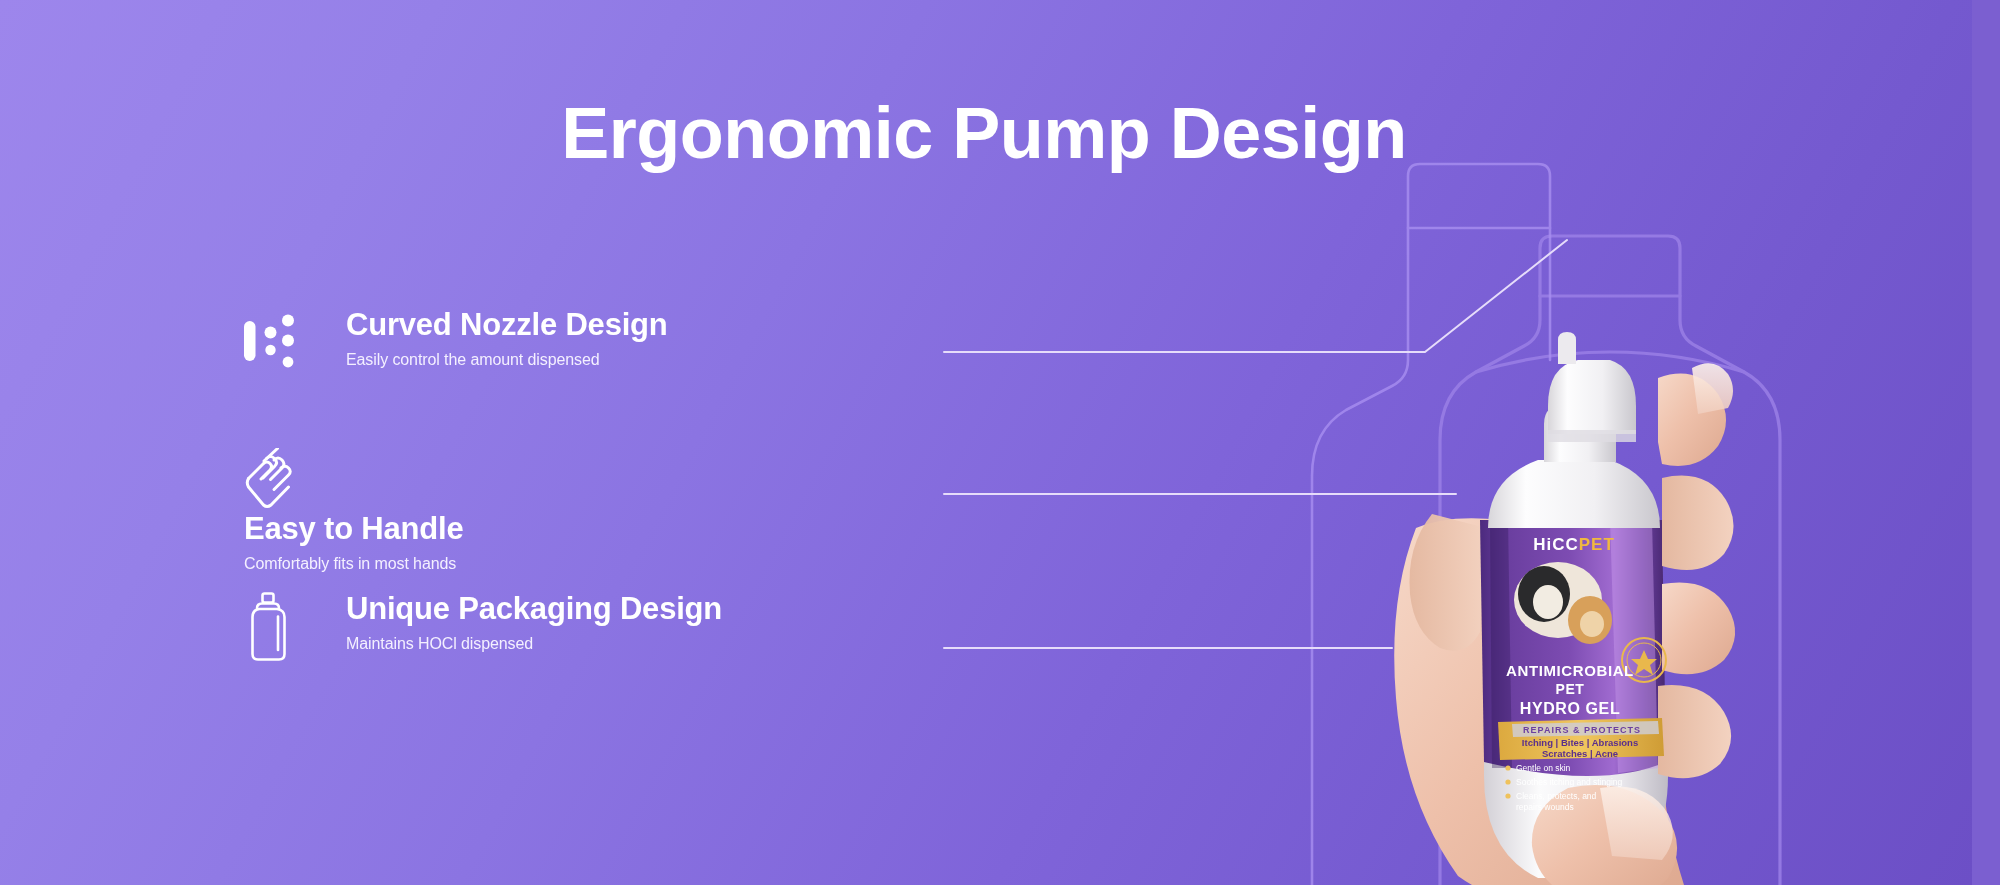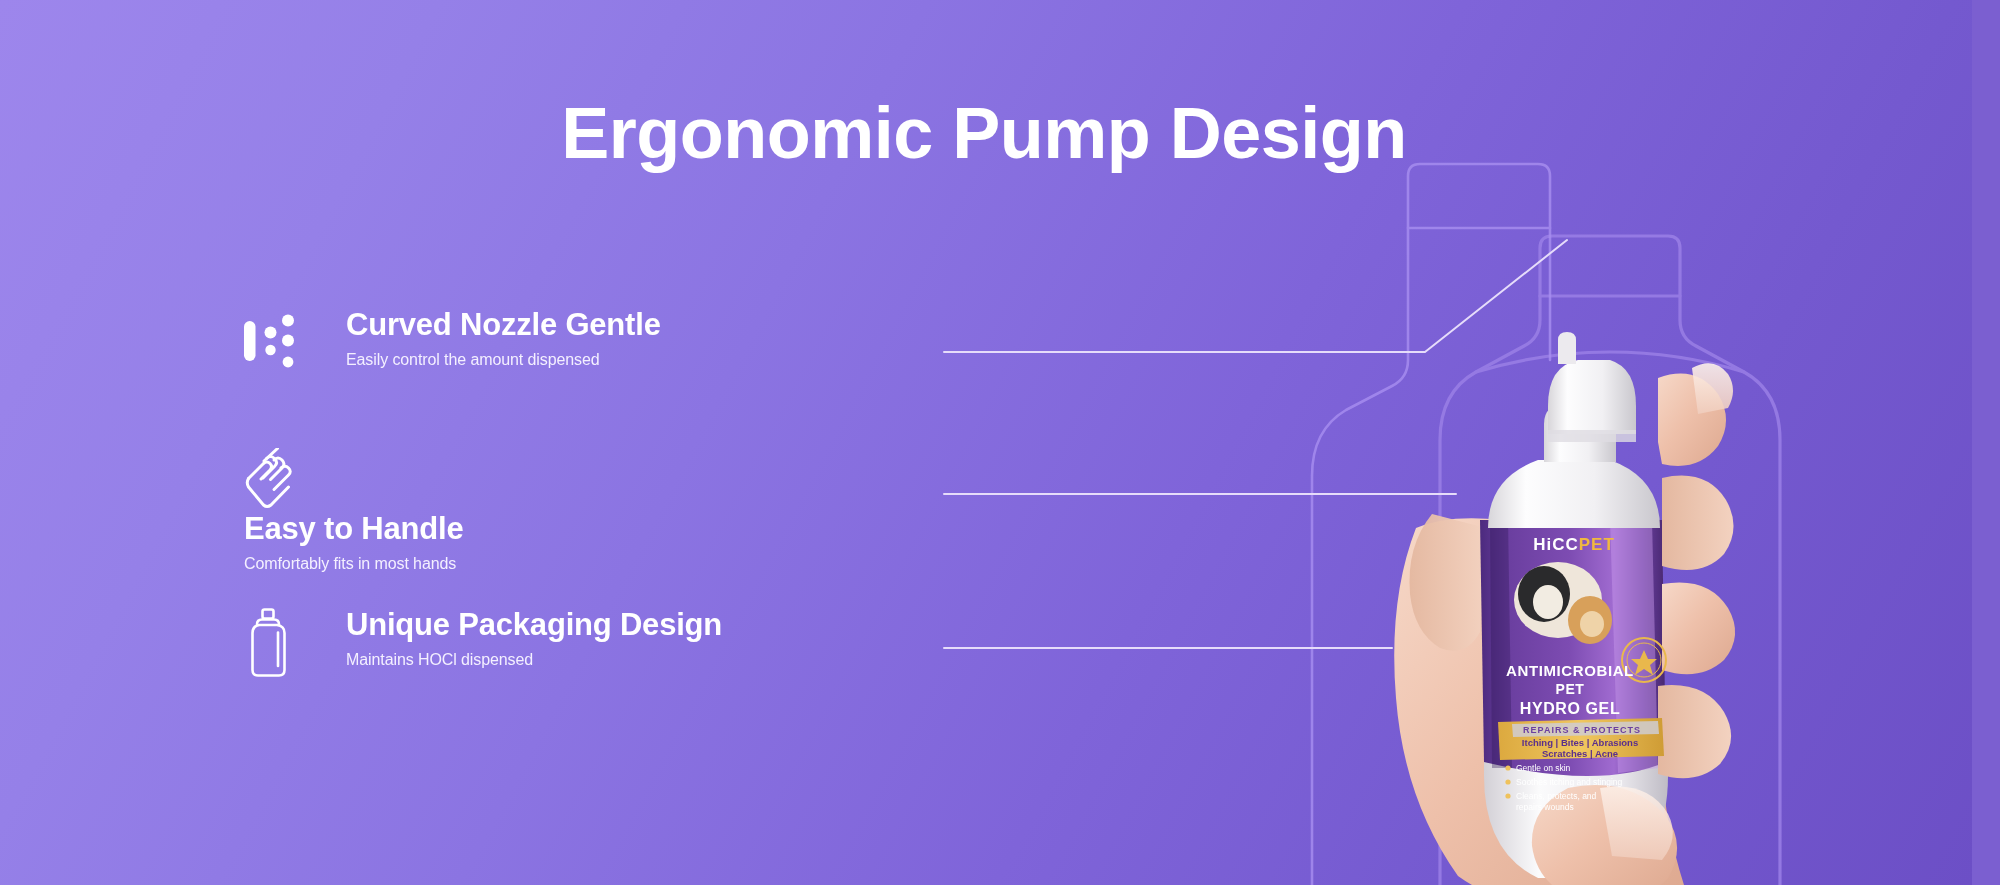--- a/index.html
+++ b/index.html
@@ -41,21 +41,21 @@
     line-height:1.05;
     padding-left:0;
     transform:translateX(-2px);
   }
 
   
   .features { position:absolute; left:244px; top:306px; width:760px; }
   .feature { position:absolute; display:flex; align-items:flex-start; }
   .feature.f1 { top:0px; }
   .feature.f2 { top:142px;flex-direction:column; }
-  .feature.f3 { top:300px; }
+  .feature.f3 { top:284px; }
 
   .feat-icon {
     width:62px; height:70px;
     flex:0 0 62px;
     display:flex; align-items:center; justify-content:flex-start;
     margin-right:40px;
   }
   .feat-icon.nudge-up { align-items:flex-start; padding-top:2px; }
   .feat-text { padding-top:2px; }
   .feat-title {
@@ -252,21 +252,21 @@
         <svg width="60" height="62" viewBox="0 0 60 62" fill="#ffffff" xmlns="http://www.w3.org/2000/svg" aria-hidden="true">
           <rect x="0" y="11" width="11.5" height="40" rx="5.75"></rect>
           <circle cx="26.5" cy="22.5" r="6"></circle>
           <circle cx="26.5" cy="40" r="5.2"></circle>
           <circle cx="44" cy="10.5" r="6"></circle>
           <circle cx="44" cy="30.5" r="6"></circle>
           <circle cx="44" cy="52" r="5.4"></circle>
         </svg>
       </div>
       <div class="feat-text">
-        <div class="feat-title">Curved Nozzle Gentle</div>
+        <div class="feat-title">Curved Nozzle Design</div>
         <div class="feat-sub">Easily control the amount dispensed</div>
       </div>
     </div>
 
     <div class="feature f2">
       <div class="feat-icon">
         <svg width="60" height="62" viewBox="0 0 60 62" fill="none" stroke="#ffffff" stroke-width="3" stroke-linecap="round" stroke-linejoin="round" xmlns="http://www.w3.org/2000/svg" aria-hidden="true">
           <path d="M4.5 30.5 L19.5 15.5 Q23 12.5 26 15.5 Q29 18.5 26 22 L17 31"></path>
           <path d="M20 13 L33.5 0.5"></path>
           <path d="M22.5 10.5 Q26.5 6.5 30.5 10.5 Q34.5 14.5 30.5 18.5 L19 30"></path>

